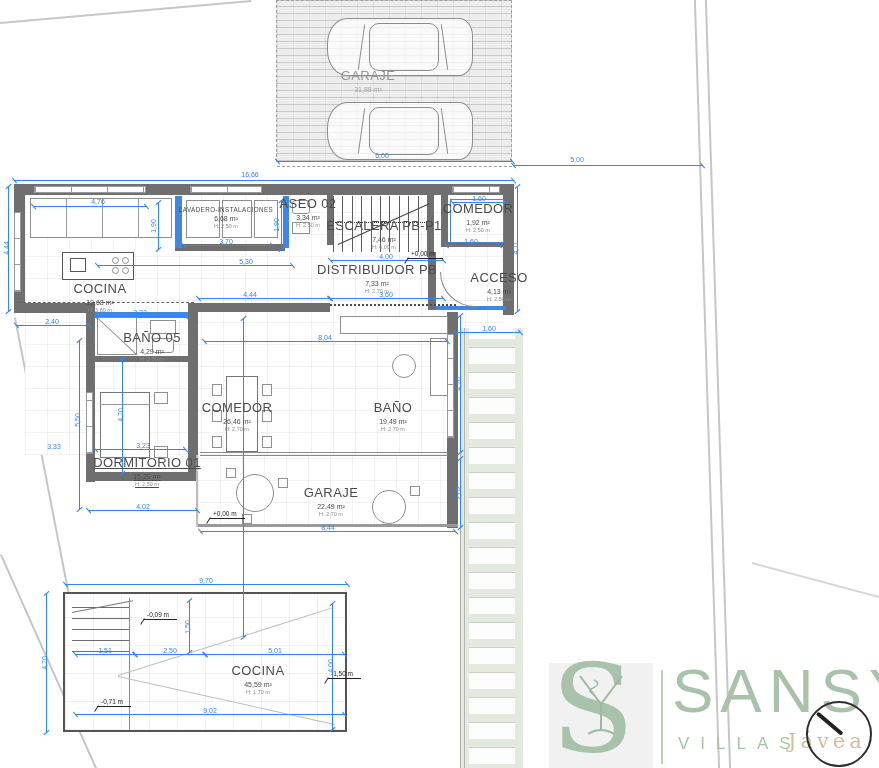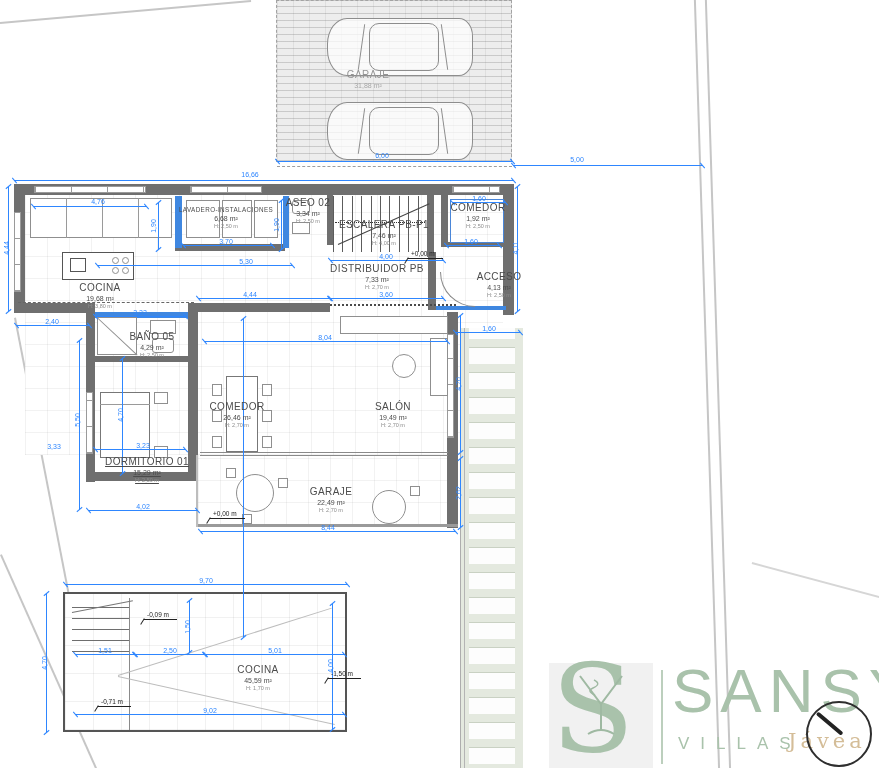--- a/index.html
+++ b/index.html
@@ -29,21 +29,21 @@
   .dlh::before{left:0;} .dlh::after{right:0;}
   .dlv::before,.dlv::after{content:"";position:absolute;left:-3px;width:7px;height:1px;background:#2e86ff;transform:rotate(-40deg);}
   .dlv::before{top:0;} .dlv::after{bottom:0;}
   .dim{position:absolute;font-size:7px;color:#2e86ff;white-space:nowrap;transform:translateX(-50%);padding:0 1px;line-height:1;}
   .dim.rot{transform:translate(-50%,-50%) rotate(-90deg);}
   
   .level{position:absolute;font-size:6.5px;color:#222;border-bottom:1px solid #222;padding:0 8px 1px 3px;line-height:1.1;white-space:nowrap;}
   .level::before{content:"";position:absolute;left:-2px;bottom:-6px;width:1px;height:7px;background:#222;transform:rotate(32deg);}
   
   .rlabel{position:absolute;transform:translateX(-50%);text-align:center;color:#4b4b4b;line-height:1.3;white-space:nowrap;}
-  .rlabel .nm{font-size:10px;letter-spacing:.4px;}
+  .rlabel .nm{font-size:13px;letter-spacing:.4px;}
   .rlabel .ar{font-size:7px;}
   .rlabel .ht{font-size:5.5px;color:#8c8c8c;}
   .rlabel.gray{color:#949494;}
   .rlabel.gray .ar{color:#a7a7a7;}
   .rlabel.small .nm{font-size:6.3px;}
   
   .fur{position:absolute;border:1px solid #8f8f8f;background:#fff;box-sizing:border-box;}
   .round{border-radius:50%;}
   .thin{position:absolute;background:#9a9a9a;}
   .dash{position:absolute;border-top:1px dashed #666;}
@@ -328,21 +328,21 @@
     <div class="nm">DORMITORIO 01</div>
     <div class="ar">15,29 m²</div>
     <div class="ht">H: 2,50 m</div>
   </div>
   <div class="rlabel" style="left:237px;top:400px;">
     <div class="nm">COMEDOR</div>
     <div class="ar">26,46 m²</div>
     <div class="ht">H: 2,70 m</div>
   </div>
   <div class="rlabel" style="left:393px;top:400px;">
-    <div class="nm">SALÓN</div>
+    <div class="nm">BAÑO</div>
     <div class="ar">19,49 m²</div>
     <div class="ht">H: 2,70 m</div>
   </div>
   <div class="rlabel" style="left:331px;top:485px;">
     <div class="nm">GARAJE</div>
     <div class="ar">22,49 m²</div>
     <div class="ht">H: 2,70 m</div>
   </div>
   <div class="rlabel" style="left:258px;top:663px;">
     <div class="nm">COCINA</div>

